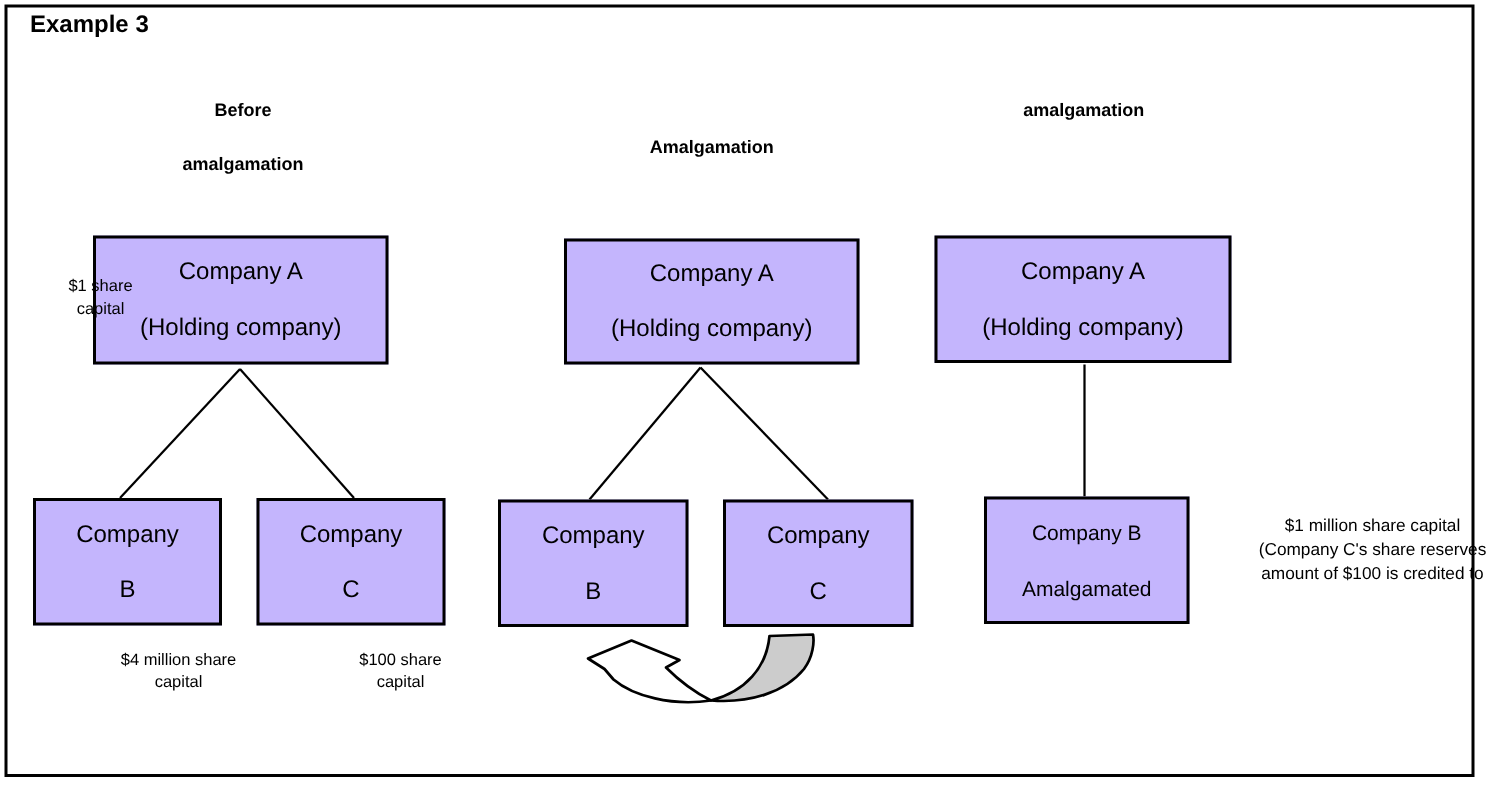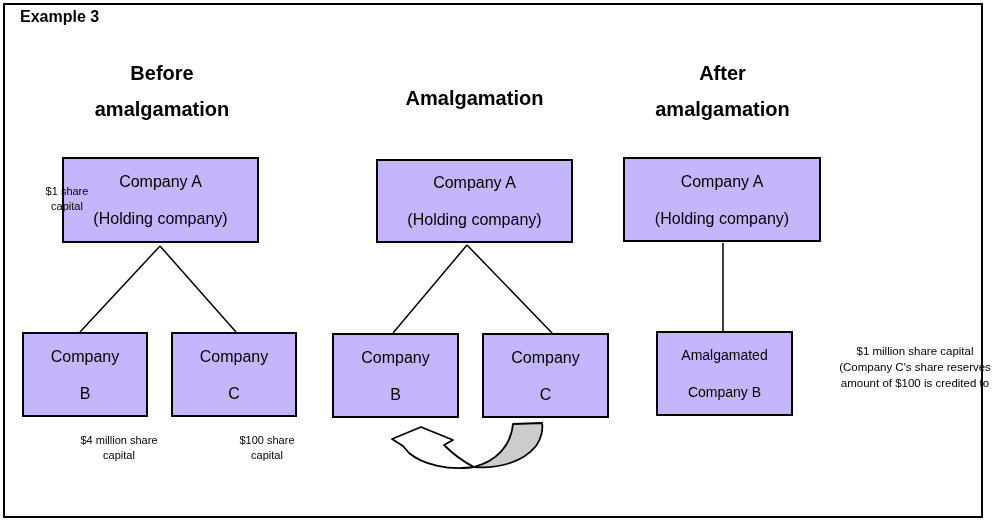--- a/index.html
+++ b/index.html
@@ -2,21 +2,21 @@
 <html><head>
 <meta charset="utf-8">
 <style>
   html,body{margin:0;padding:0;background:#fff;}
   #stage{
     position:relative;width:996px;height:529px;background:#fff;
     font-family:"Liberation Sans","DejaVu Sans",sans-serif;color:#000;overflow:hidden;
   }
   #frame{position:absolute;left:3px;top:3px;width:976px;height:511px;border:2px solid #000;}
   #title{position:absolute;left:20px;top:8px;font-size:16px;font-weight:bold;}
-  .hdr{position:absolute;font-weight:bold;font-size:20px;text-align:center;line-height:36px;}
+  .hdr{position:absolute;font-weight:bold;font-size:12px;text-align:center;line-height:36px;}
   .box{
     position:absolute;background:#c4b5fd;border:2px solid #000;
     display:flex;flex-direction:column;align-items:center;justify-content:center;
     text-align:center;font-size:16px;
   }
   .box .ln{line-height:37px;height:37px;white-space:nowrap;}
   .box.small-txt{font-size:14px;}
   .note{position:absolute;font-size:11px;line-height:15px;text-align:center;padding-left:33px;}
   .note.big{font-size:11.5px;line-height:16px;}
   #connectors{position:absolute;left:0;top:0;width:996px;height:529px;pointer-events:none;}
@@ -30,21 +30,20 @@
   <div id="title">Example 3</div>
 
   <div class="hdr" style="left:62px;top:55px;width:200px;">
     <div>Before</div>
     <div>amalgamation</div>
   </div>
   <div class="hdr" style="left:376px;top:80px;width:197px;">
     <div>Amalgamation</div>
   </div>
   <div class="hdr" style="left:623px;top:55px;width:199px;">
-    <div>After</div>
     <div>amalgamation</div>
   </div>
 
   <svg id="connectors" viewBox="0 0 996 529">
     <g stroke="#000" stroke-width="1.5" fill="none">
       <path d="M160 246 L80 332"></path>
       <path d="M160 246 L236 332"></path>
       <path d="M467 245 L393 333"></path>
       <path d="M467 245 L552 333"></path>
       <path d="M723 243 L723 331"></path>
@@ -91,21 +90,21 @@
   <div class="box" style="left:482px;top:333px;width:123px;height:81px;">
     <div class="ln">Company</div>
     <div class="ln">C</div>
   </div>
 
   <div class="box" style="left:623px;top:157px;width:194px;height:81px;">
     <div class="ln">Company A</div>
     <div class="ln">(Holding company)</div>
   </div>
   <div class="box small-txt" style="left:656px;top:331px;width:133px;height:81px;">
+    <div class="ln">Company B</div>
     <div class="ln">Amalgamated</div>
-    <div class="ln">Company B</div>
   </div>
   <div class="note big" style="left:794px;top:343px;width:176px;">
     <div>$1 million share capital</div>
     <div>(Company C's share reserves</div>
     <div>amount of $100 is credited to</div>
   </div>
 </div>
 
 </body></html>

